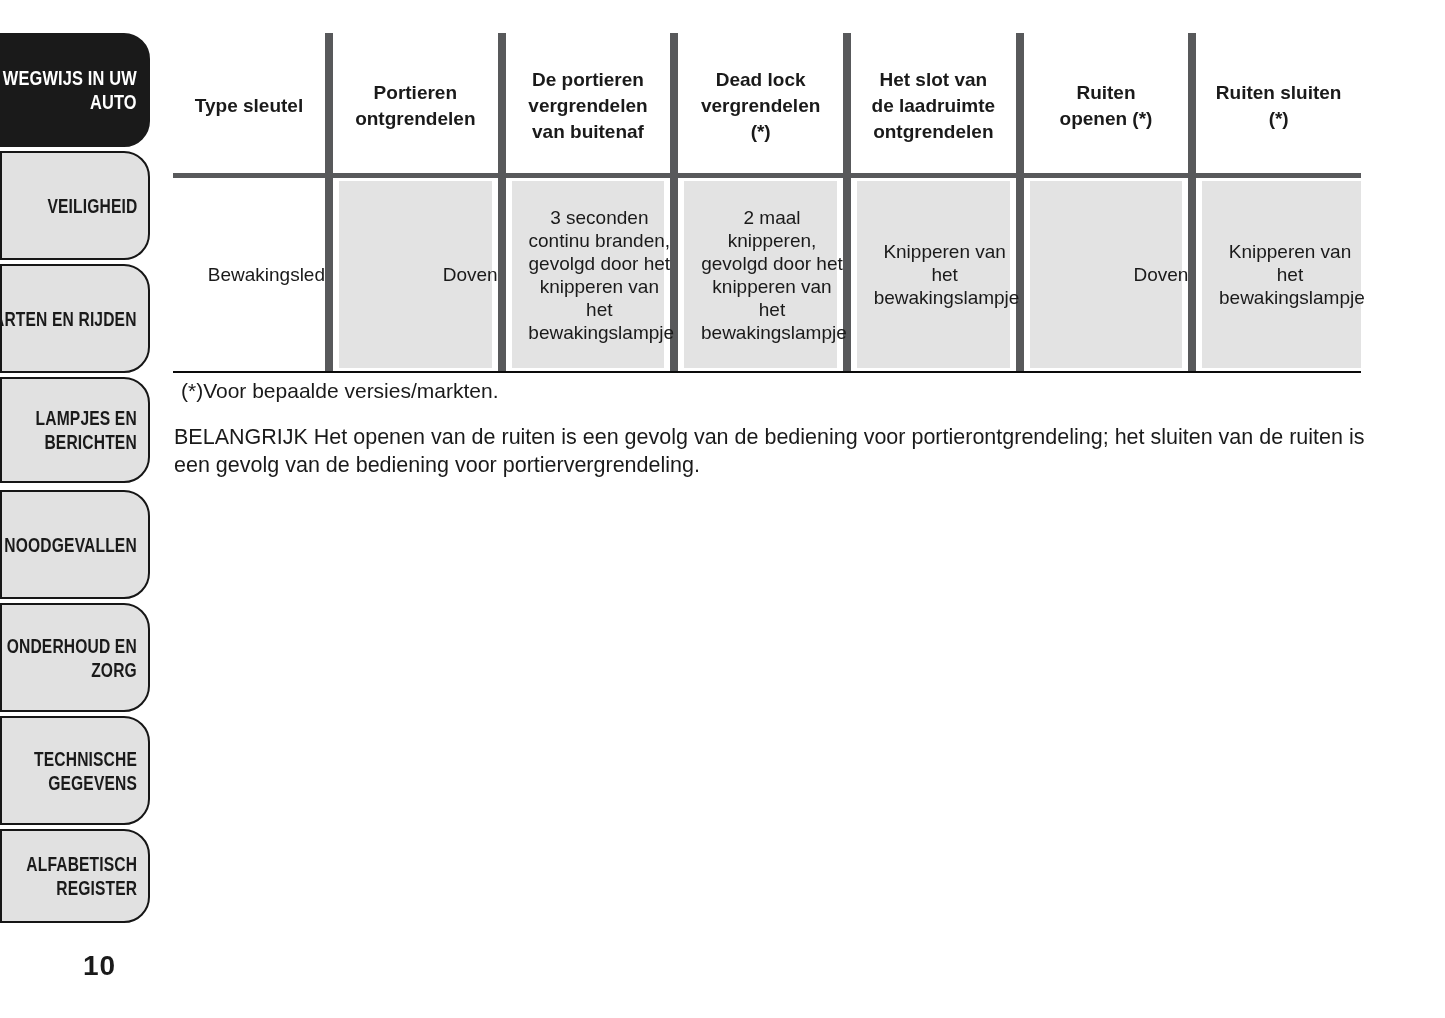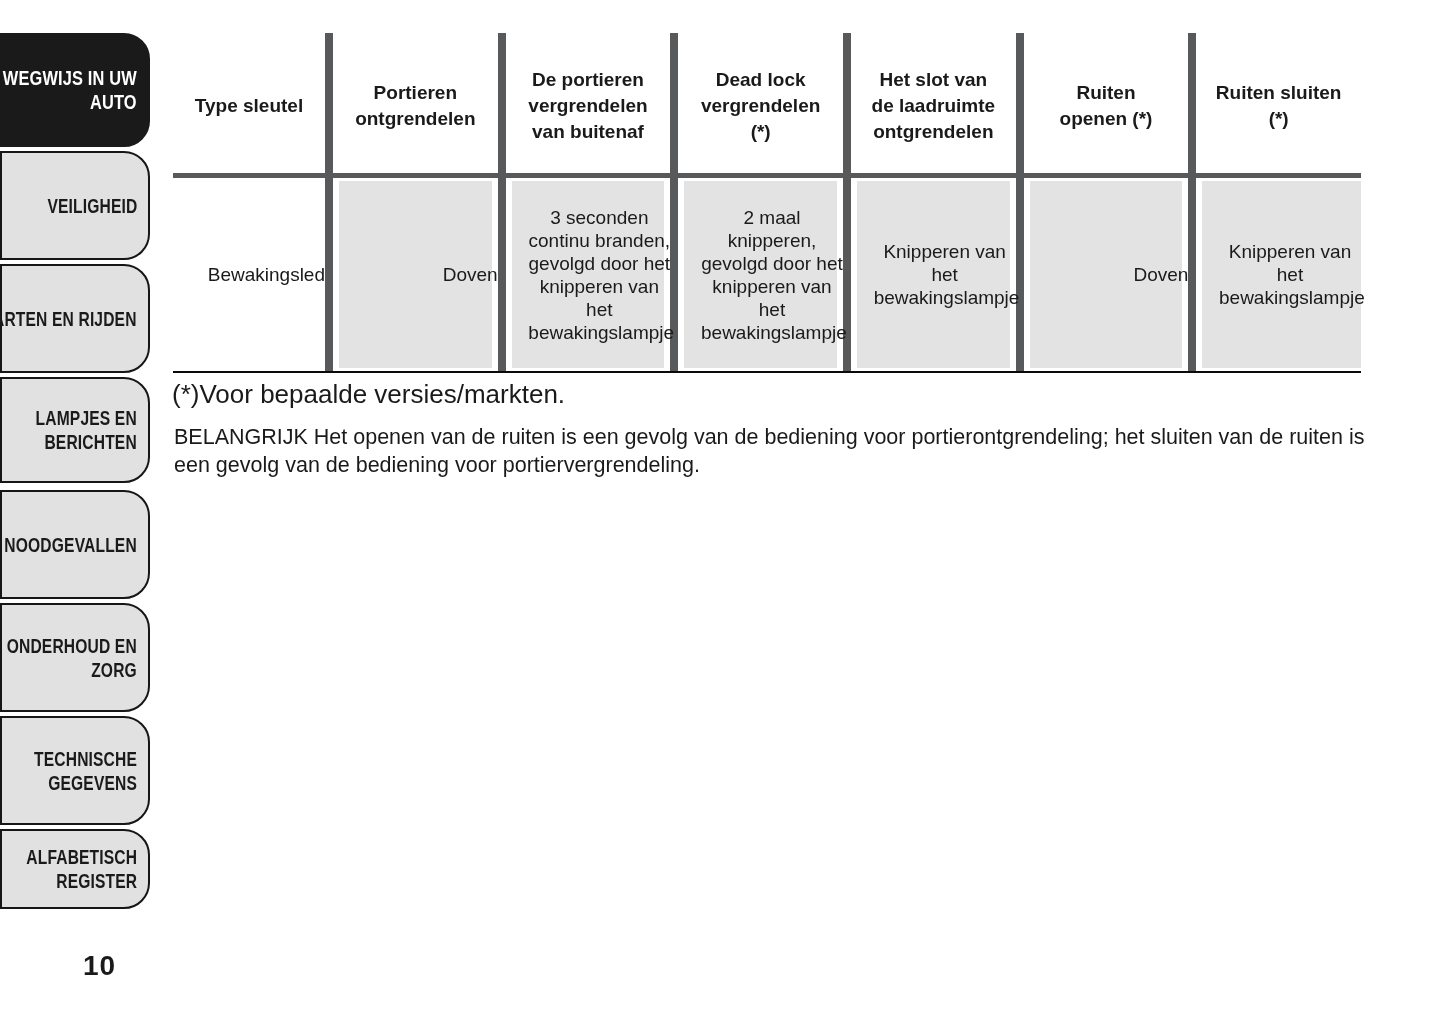--- a/index.html
+++ b/index.html
@@ -40,21 +40,21 @@
   .col{position:relative;min-width:0;}
   .col.sep{border-left:8px solid #58595b;}
   .hcell{height:145px;display:flex;align-items:center;justify-content:center;}
   .htxt{max-width:126px;text-align:center;font-weight:700;font-size:19px;line-height:26px;}
   .bcell{height:193px;position:relative;display:flex;align-items:center;justify-content:flex-end;}
   .fill{position:absolute;top:3px;bottom:3px;left:6px;right:6px;background:#e3e3e3;}
   .col.last .fill{right:0;}
   .btxt{position:relative;z-index:1;max-width:142px;text-align:center;font-size:19px;line-height:23px;}
 
   
-  .footnote{position:absolute;left:172px;top:379px;font-size:26px;}
+  .footnote{position:absolute;left:181px;top:379px;font-size:21px;}
   .important{position:absolute;left:174px;top:423px;width:1192px;font-size:21.5px;line-height:28px;}
 </style>
 </head>
 <body>
 
 <div class="page">
 
   <div class="tab active" style="top:33px;height:114px">
     <div class="tab-label">
       <span class="tl">WEGWIJS IN UW</span>
@@ -90,21 +90,21 @@
       <span class="tl">ONDERHOUD EN</span>
       <span class="tl">ZORG</span>
     </div>
   </div>
   <div class="tab" style="top:716px;height:109px">
     <div class="tab-label">
       <span class="tl">TECHNISCHE</span>
       <span class="tl">GEGEVENS</span>
     </div>
   </div>
-  <div class="tab" style="top:829px;height:80px">
+  <div class="tab" style="top:829px;height:94px">
     <div class="tab-label">
       <span class="tl">ALFABETISCH</span>
       <span class="tl">REGISTER</span>
     </div>
   </div>
 
   <div class="pagenum">10</div>
 
   <div class="tbl">
     <div class="hline"></div>

